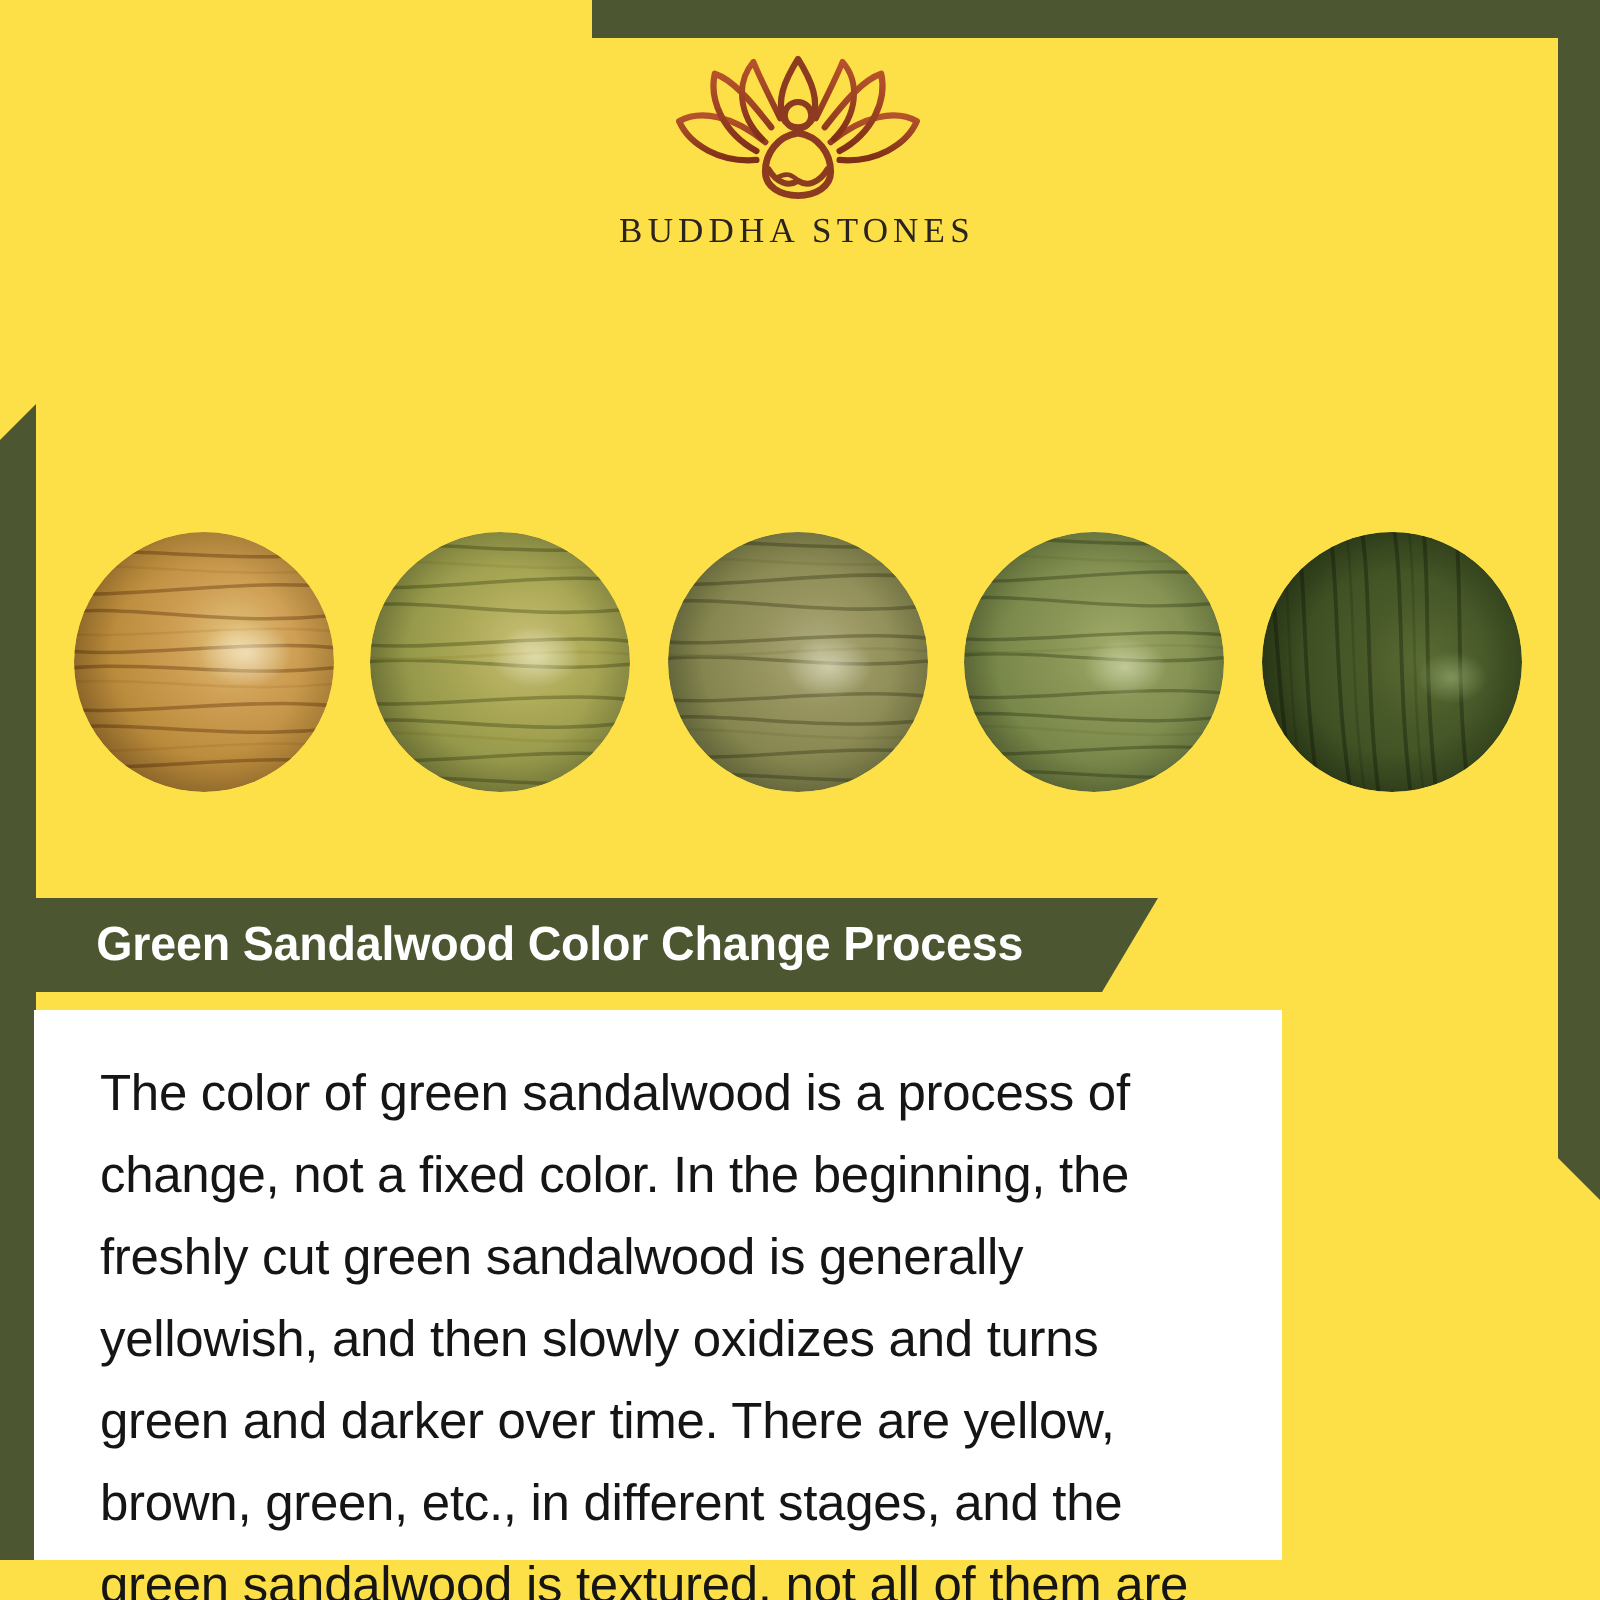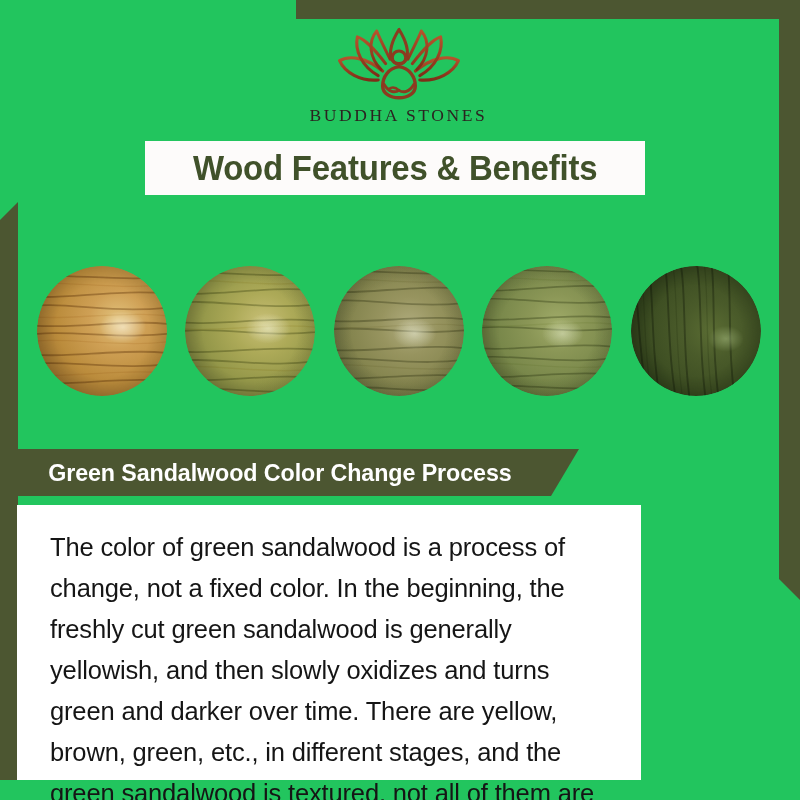--- a/index.html
+++ b/index.html
@@ -13,21 +13,21 @@
     font-family: "Liberation Sans", "DejaVu Sans", sans-serif;
     background: #f7f1ee;
     overflow: hidden;
   }
 
   
   #infographic {
     position: relative;
     width: 800px;
     height: 800px;
-    background: #22c55e;
+    background: #fde047;
     overflow: hidden;
   }
 
   
   .frame-top-right {
     position: absolute;
     top: 0;
     left: 296px;
     width: 504px;
     height: 19px;
@@ -224,23 +224,20 @@
 
         <path d="M100 56 C86 58 78 70 78 82 C78 92 88 98 100 98 C112 98 122 92 122 82 C122 70 114 58 100 56Z" stroke="#8c3b20" stroke-width="4.6"></path>
 
         <path d="M80 80 C86 90 94 92 100 88 C106 92 114 90 120 80" stroke="#8c3b20" stroke-width="4"></path>
         <path d="M86 86 C92 82 96 84 100 88" stroke="#8c3b20" stroke-width="3.2"></path>
       </svg>
     </span>
     <div class="brand-name">BUDDHA STONES</div>
   </div>
 
-  <div class="title-banner">
-    <span class="title-text">Wood Features &amp; Benefits</span>
-  </div>
 
   <div class="bead-row">
 
     <div class="bead">
       <div class="gloss" style="background:
         radial-gradient(circle at 62% 42%, #e3c47e 0%, #cfa055 26%, #bb8c3c 55%, #8d6529 86%, #6d4c1e 100%);"></div>
       <svg class="grain" viewBox="0 0 100 100" preserveAspectRatio="none" xmlns="http://www.w3.org/2000/svg">
         <g stroke="#7b5a22" stroke-width="1.1" fill="none" opacity="0.75">
           <path d="M-5 18 C25 12 60 22 105 15"></path>
             <path d="M-5 27 C20 34 65 21 105 29"></path>

